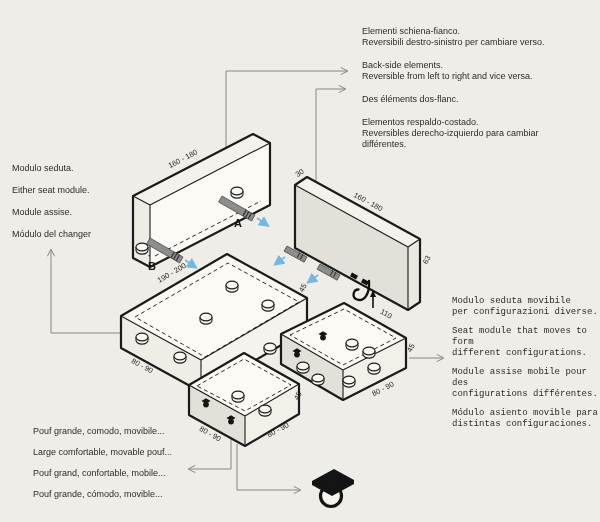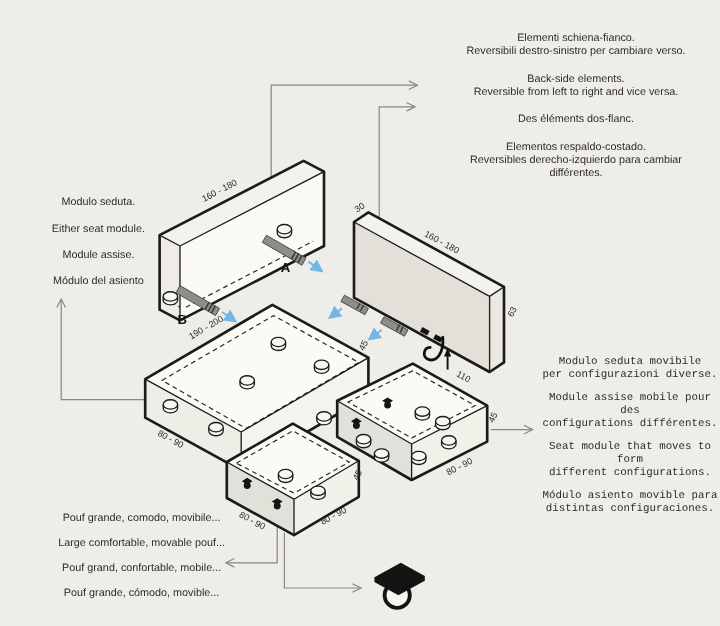--- a/index.html
+++ b/index.html
@@ -1,19 +1,19 @@
 <!DOCTYPE html>
 <html><head>
 <meta charset="utf-8">
 <style>
   html,body{margin:0;padding:0;}
   #page{position:relative;width:600px;height:522px;background:#efede7;overflow:hidden;
         font-family:"Liberation Sans",sans-serif;color:#2e2b27;}
   #diagram{position:absolute;left:0;top:0;}
-  .tb{position:absolute;font-size:9px;line-height:11px;color:#2e2b27;text-align:center;}
+  .tb{position:absolute;font-size:9px;line-height:11px;color:#2e2b27;}
   .tb p{margin:0 0 12px 0;}
   .tb.tight p{margin:0 0 8px 0;font-family:Liberation Mono, monospace;}
   .tb.single p{margin:4px 0 11px 0;}
   .tb.pouf p{margin:0 0 10px 0;}
   .tb.wheels p{margin:0;}
   .ln{display:block;}
   .dim{font-size:7.5px;fill:#2c2926;}
   .ab{font-size:11px;font-weight:bold;fill:#151515;}
   .edge{fill:none;stroke:#1b1b1b;stroke-width:2.2;stroke-linejoin:round;stroke-linecap:round;}
   .inner{fill:none;stroke:#1b1b1b;stroke-width:1.1;}
@@ -195,38 +195,38 @@
   <p>
         <span class="ln">Modulo seduta.</span>
       </p>
   <p>
         <span class="ln">Either seat module.</span>
       </p>
   <p>
         <span class="ln">Module assise.</span>
       </p>
   <p>
-        <span class="ln">Módulo del asiento</span>
+        <span class="ln">Módulo del changer</span>
       </p>
 </div>
 
 <div class="tb tight" style="left:452px;top:296px;width:146px">
   <p>
     <span class="ln">Modulo seduta movibile</span>
     <span class="ln">per configurazioni diverse.</span>
   </p>
   <p>
+    <span class="ln">Seat module that moves to form</span>
+    <span class="ln">different configurations.</span>
+  </p>
+  <p>
     <span class="ln">Module assise mobile pour des</span>
     <span class="ln">configurations différentes.</span>
   </p>
   <p>
-    <span class="ln">Seat module that moves to form</span>
-    <span class="ln">different configurations.</span>
-  </p>
-  <p>
     <span class="ln">Módulo asiento movible para</span>
     <span class="ln">distintas configuraciones.</span>
   </p>
 </div>
 
 <div class="tb pouf" style="left:33px;top:426px;width:170px">
   <p>
         <span class="ln">Pouf grande, comodo, movibile...</span>
       </p>
   <p>

